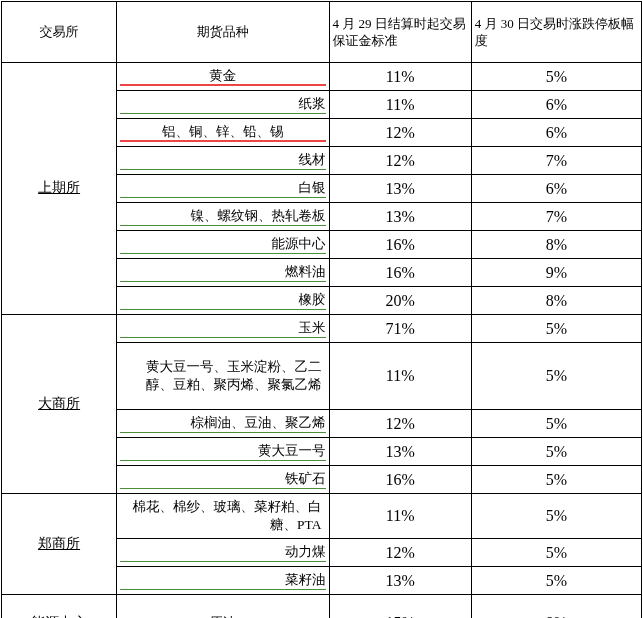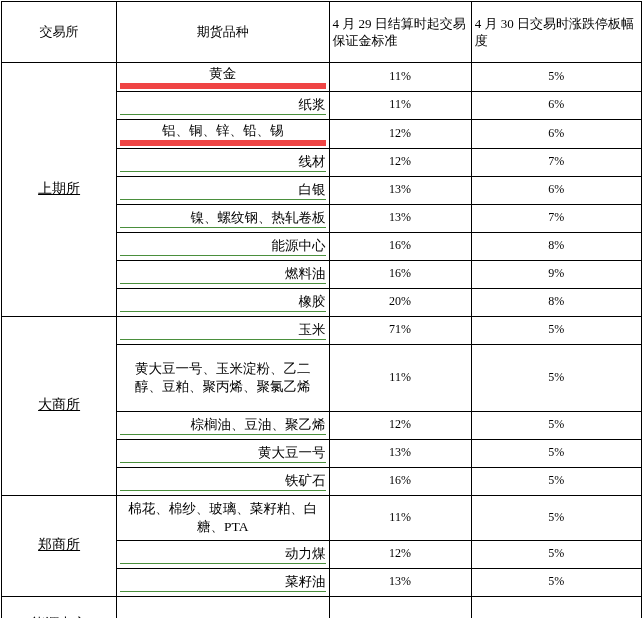--- a/index.html
+++ b/index.html
@@ -49,38 +49,38 @@
     text-align: left;
   }
   tbody td.exch {
     font-size: 14px;
     text-decoration: underline;
   }
   tbody td.prod {
     font-size: 13.5px;
   }
   tbody td.num {
-    font-size: 12px;
+    font-size: 16px;
   }
   tr.r-normal td { height: 23px; }
   tr.r-tall td { height: 62px; }
   tr.r-mid td { height: 40px; }
   tr.r-last td { height: 52px; }
   .prod-multi {
     display: block;
-    text-align: center;
+    text-align: right;
     padding-left: 4px;
     padding-right: 4px;
   }
   .prod-center {
     display: block;
     text-align: center;
   }
   .u-red {
-    border-bottom: 6px solid #ef4444;
+    border-bottom: 2px solid #ef4444;
     padding-bottom: 0px;
   }
   .u-green {
     border-bottom: 1px solid #4a8f3c;
     padding-bottom: 0px;
     text-align: right;
   }
 </style>
 </head>
 <body>

